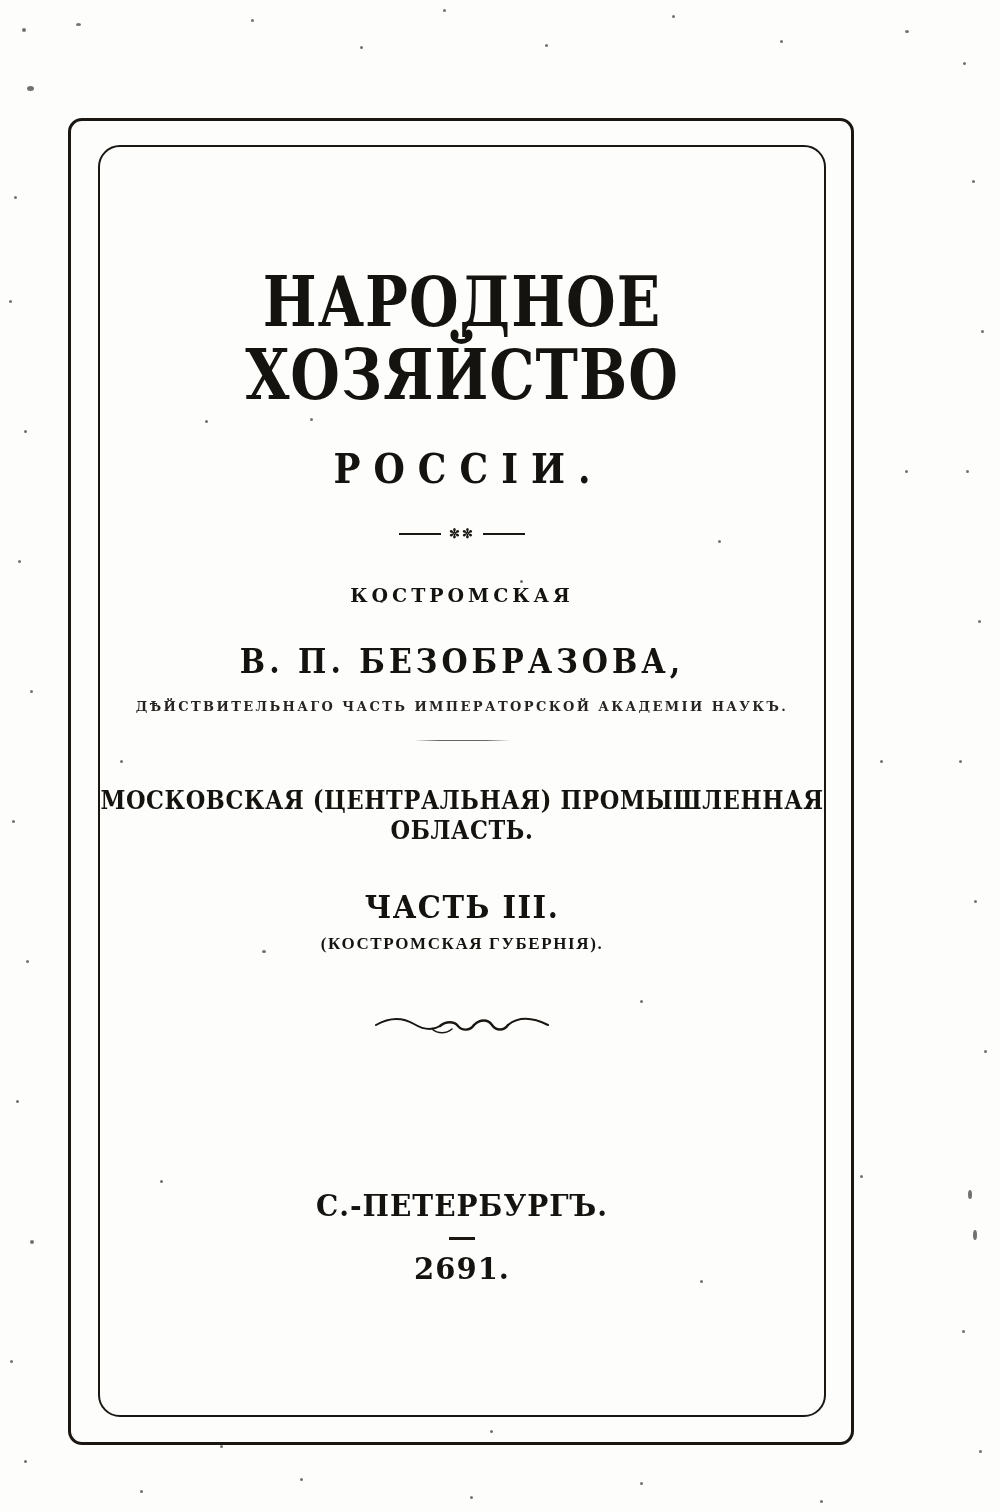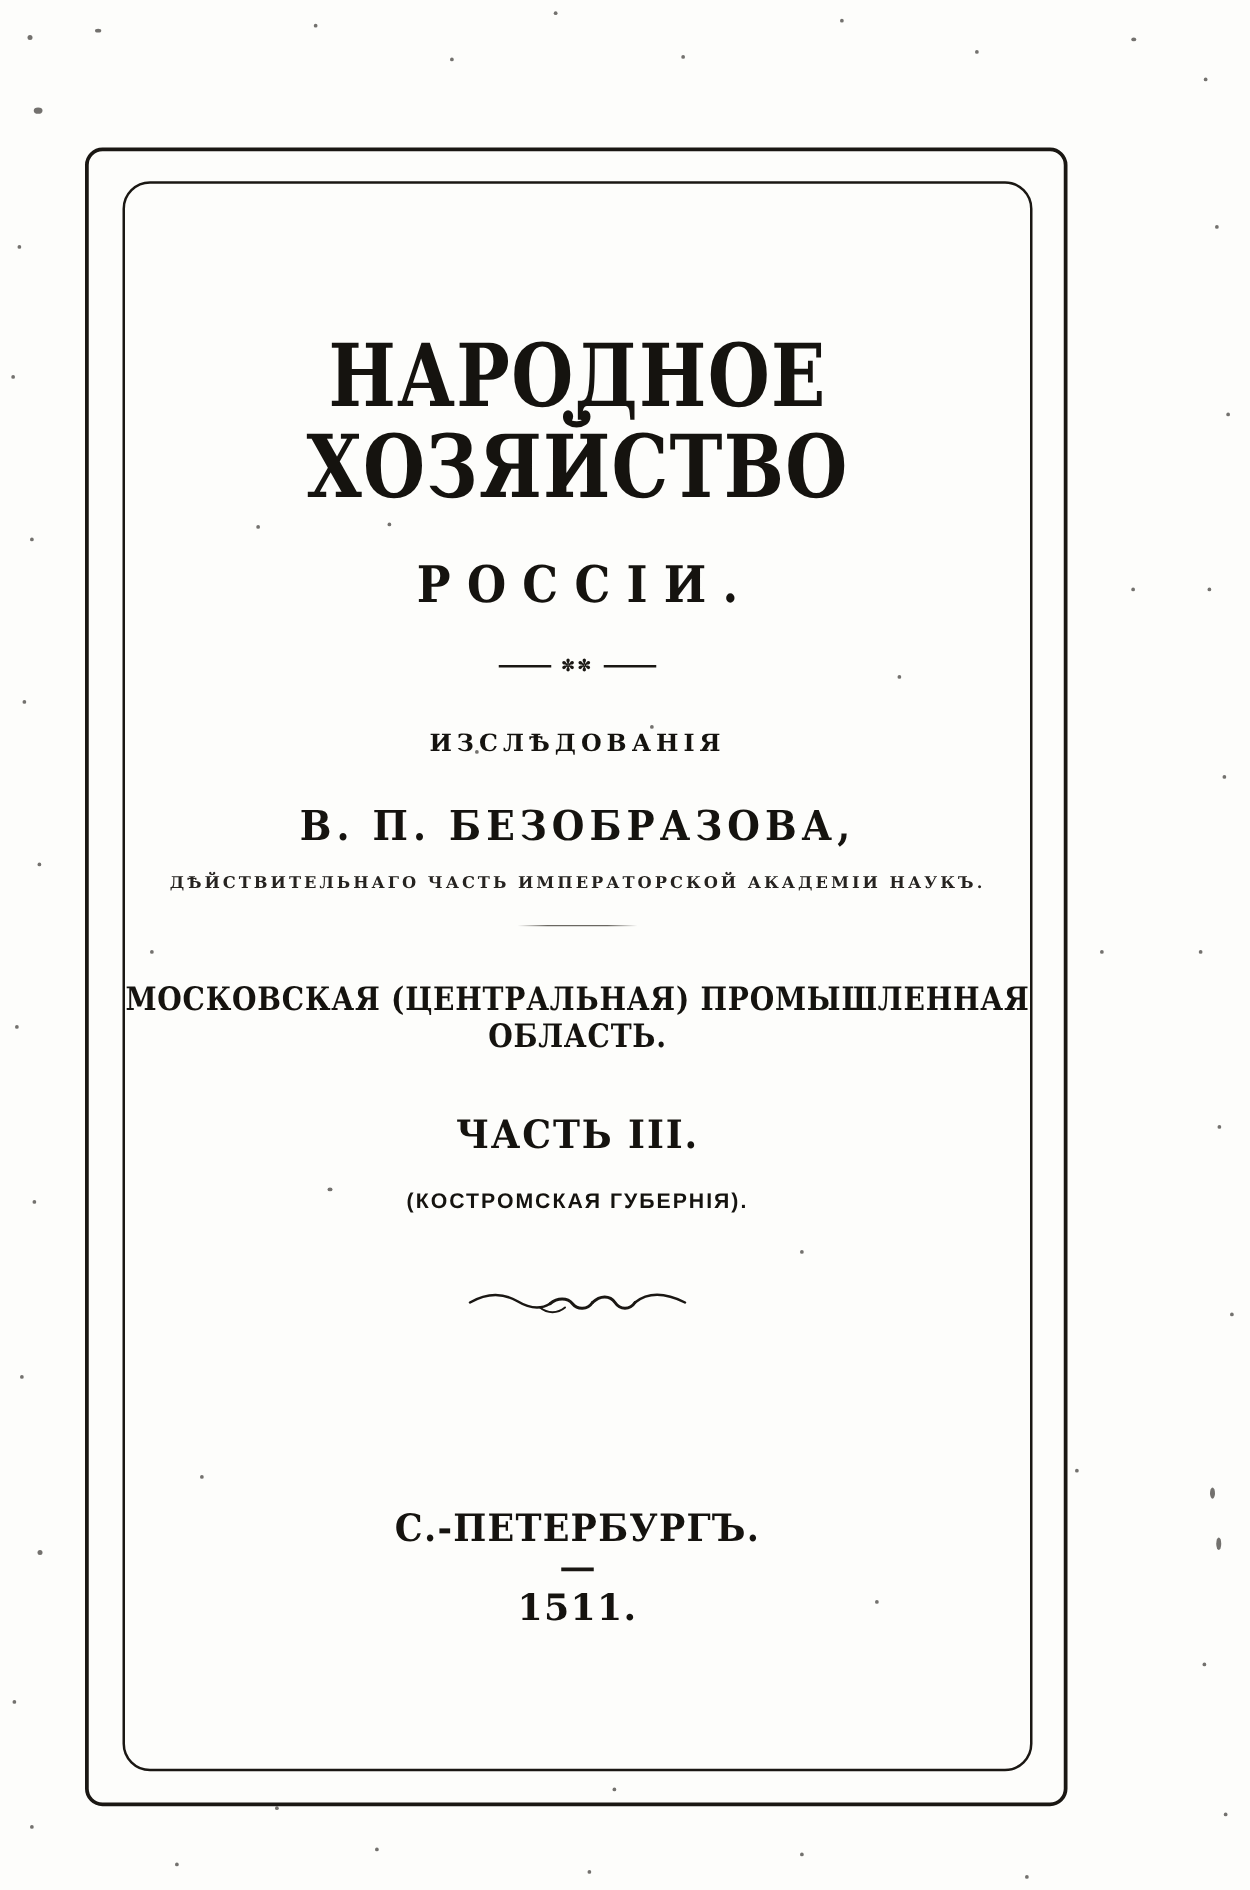--- a/index.html
+++ b/index.html
@@ -157,22 +157,22 @@
     margin-top: 52px;
     font-family: "DejaVu Serif", serif;
     font-weight: bold;
     font-size: 29px;
     letter-spacing: 1.5px;
     transform: scaleY(1.08);
     transform-origin: center top;
   }
 
   .province {
-    margin-top: 28px;
-    font-family: Liberation Sans, sans-serif;
+    margin-top: 11px;
+    font-family: Liberation Serif, serif;
     font-size: 17px;
     letter-spacing: 1.6px;
     font-weight: bold;
   }
 
   .orn-wave {
     margin-top: 58px;
     height: 26px;
     display: flex;
     justify-content: center;
@@ -269,21 +269,21 @@
 <div class="content">
 
   <div class="title-main">НАРОДНОЕ ХОЗЯЙСТВО</div>
 
   <div class="title-sub">РОССIИ.</div>
 
   <div class="orn-small">
     <span class="bar"></span><span class="dots">✼✼</span><span class="bar"></span>
   </div>
 
-  <div class="research-label">ИЗСЛѢДОВАНІЯ</div>
+  <div class="research-label">КОСТРОМСКАЯ</div>
 
   <div class="author">В. П. БЕЗОБРАЗОВА,</div>
 
   <div class="author-title">ДѢЙСТВИТЕЛЬНАГО ЧАСТЬ ИМПЕРАТОРСКОЙ АКАДЕМІИ НАУКЪ.</div>
 
   <div class="rule-faint"></div>
 
   <div class="region">МОСКОВСКАЯ (ЦЕНТРАЛЬНАЯ) ПРОМЫШЛЕННАЯ ОБЛАСТЬ.</div>
 
   <div class="part">ЧАСТЬ III.</div>
@@ -295,15 +295,15 @@
       <path d="M4 12 C 18 4, 30 4, 42 11 C 52 17, 60 18, 68 13" stroke="#1a1713" stroke-width="2" fill="none" stroke-linecap="round"></path>
       <path d="M68 13 C 74 8, 82 8, 86 13 C 90 18, 98 18, 102 12" stroke="#1a1713" stroke-width="2.4" fill="none" stroke-linecap="round"></path>
       <path d="M102 12 C 108 6, 116 6, 120 12 C 124 18, 132 18, 136 12" stroke="#1a1713" stroke-width="2.4" fill="none" stroke-linecap="round"></path>
       <path d="M136 12 C 146 4, 160 4, 176 12" stroke="#1a1713" stroke-width="2" fill="none" stroke-linecap="round"></path>
       <path d="M60 16 C 66 21, 74 21, 80 16" stroke="#1a1713" stroke-width="1.6" fill="none" stroke-linecap="round"></path>
     </svg>
   </div>
 
   <div class="imprint-city">С.-ПЕТЕРБУРГЪ.</div>
   <div class="imprint-dash"></div>
-  <div class="imprint-year">1511.</div>
+  <div class="imprint-year">2691.</div>
 
 </div>
 
 </body></html>

